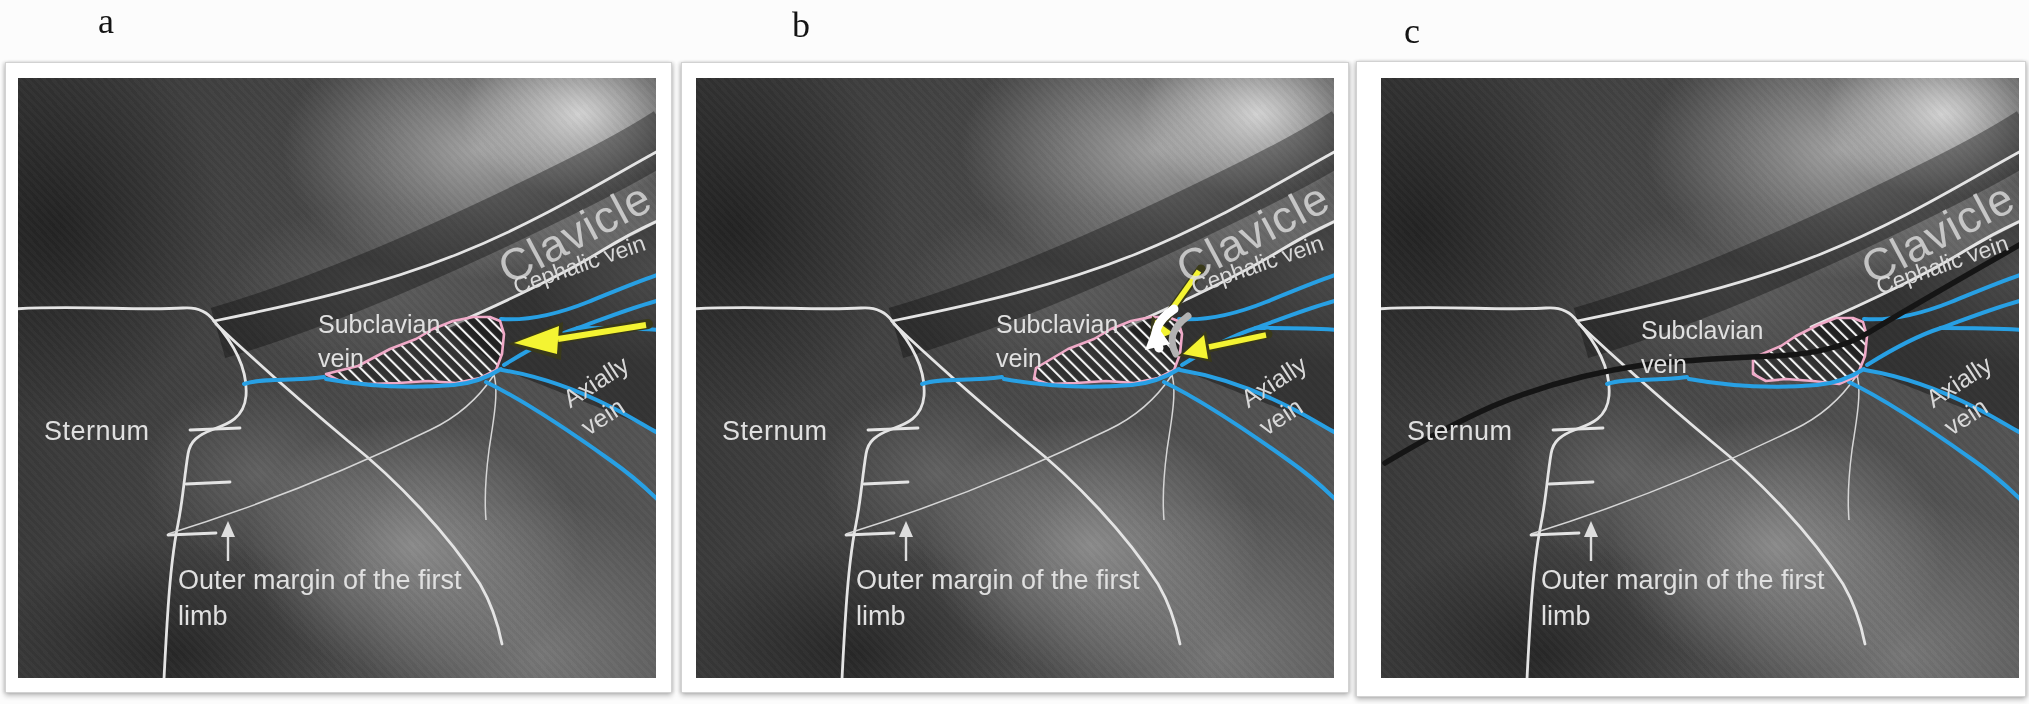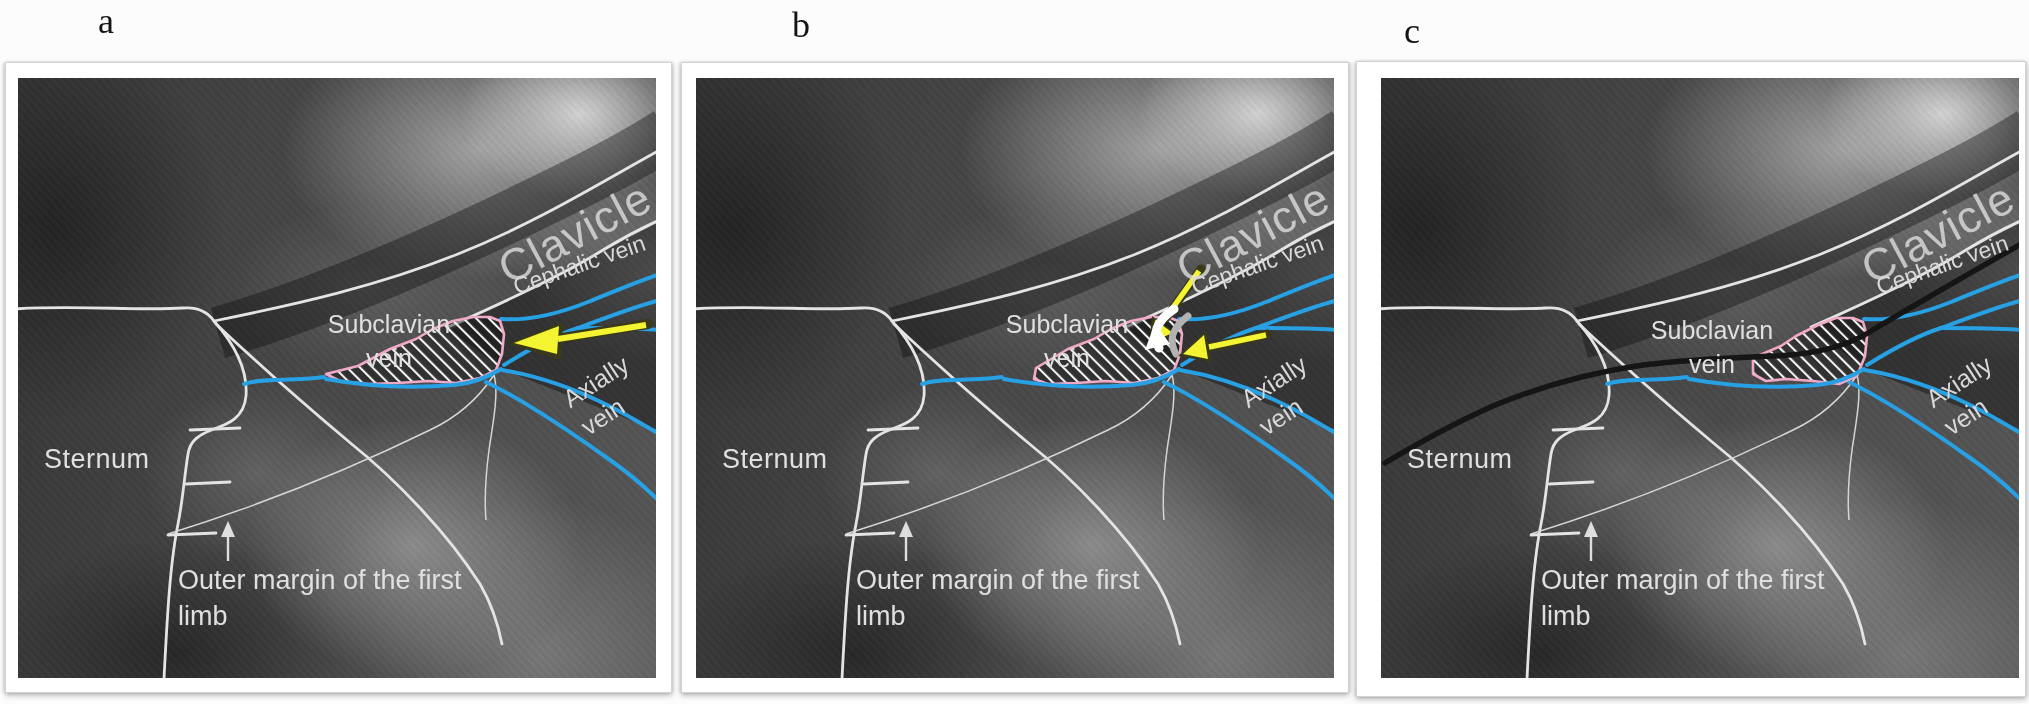--- a/index.html
+++ b/index.html
@@ -17,22 +17,22 @@
       radial-gradient(260px 200px at 62% 78%, rgba(160,160,160,.75), rgba(160,160,160,0) 65%),
       radial-gradient(300px 260px at 82% 96%, rgba(150,150,150,.55), rgba(150,150,150,0) 60%),
       radial-gradient(200px 150px at 38% 66%, rgba(140,140,140,.40), rgba(140,140,140,0) 60%),
       radial-gradient(260px 300px at 6% 25%, rgba(18,18,18,.55), rgba(18,18,18,0) 65%),
       radial-gradient(300px 200px at 25% 96%, rgba(12,12,12,.50), rgba(12,12,12,0) 60%),
       linear-gradient(100deg,#353535,#454545 40%,#4e4e4e 70%,#555555);}
   .xwrap::after{content:"";position:absolute;inset:0;z-index:0;pointer-events:none;
       background:repeating-linear-gradient(47deg, rgba(255,255,255,.018) 0 3px, rgba(0,0,0,.025) 3px 6px);}
   .xwrap svg{position:absolute;left:0;top:0;z-index:1;}
   .lab{position:absolute;z-index:2;color:#e0e0e0;}
-  .lab-sternum{left:26px;top:338px;font-size:27px;letter-spacing:.5px;margin-top:28px;}
-  .lab-subclavian{left:300px;top:230px;width:142px;font-size:25px;line-height:1.35;text-align:center;}
+  .lab-sternum{left:26px;top:338px;font-size:27px;letter-spacing:.5px;}
+  .lab-subclavian{left:300px;top:230px;width:142px;font-size:25px;line-height:1.35;}
   .panel-c .lab-subclavian{left:260px;top:236px;}
   .lab-clavicle{left:470px;top:112px;width:240px;font-size:45px;color:rgba(225,225,225,.78);
                 transform:rotate(-28deg);transform-origin:50% 50%;letter-spacing:1px;}
   .lab-cephalic{left:496px;top:196px;font-size:23px;white-space:nowrap;color:#d8d8d8;
                 transform:rotate(-19deg);transform-origin:0 50%;}
   .lab-axially{left:548px;top:276px;width:104px;font-size:25px;line-height:1.3;color:#d8d8d8;
                 transform:rotate(-33deg);transform-origin:50% 50%;}
   .lab-outer{left:160px;top:484px;width:312px;font-size:27px;line-height:1.35;}
 </style>
 </head>

